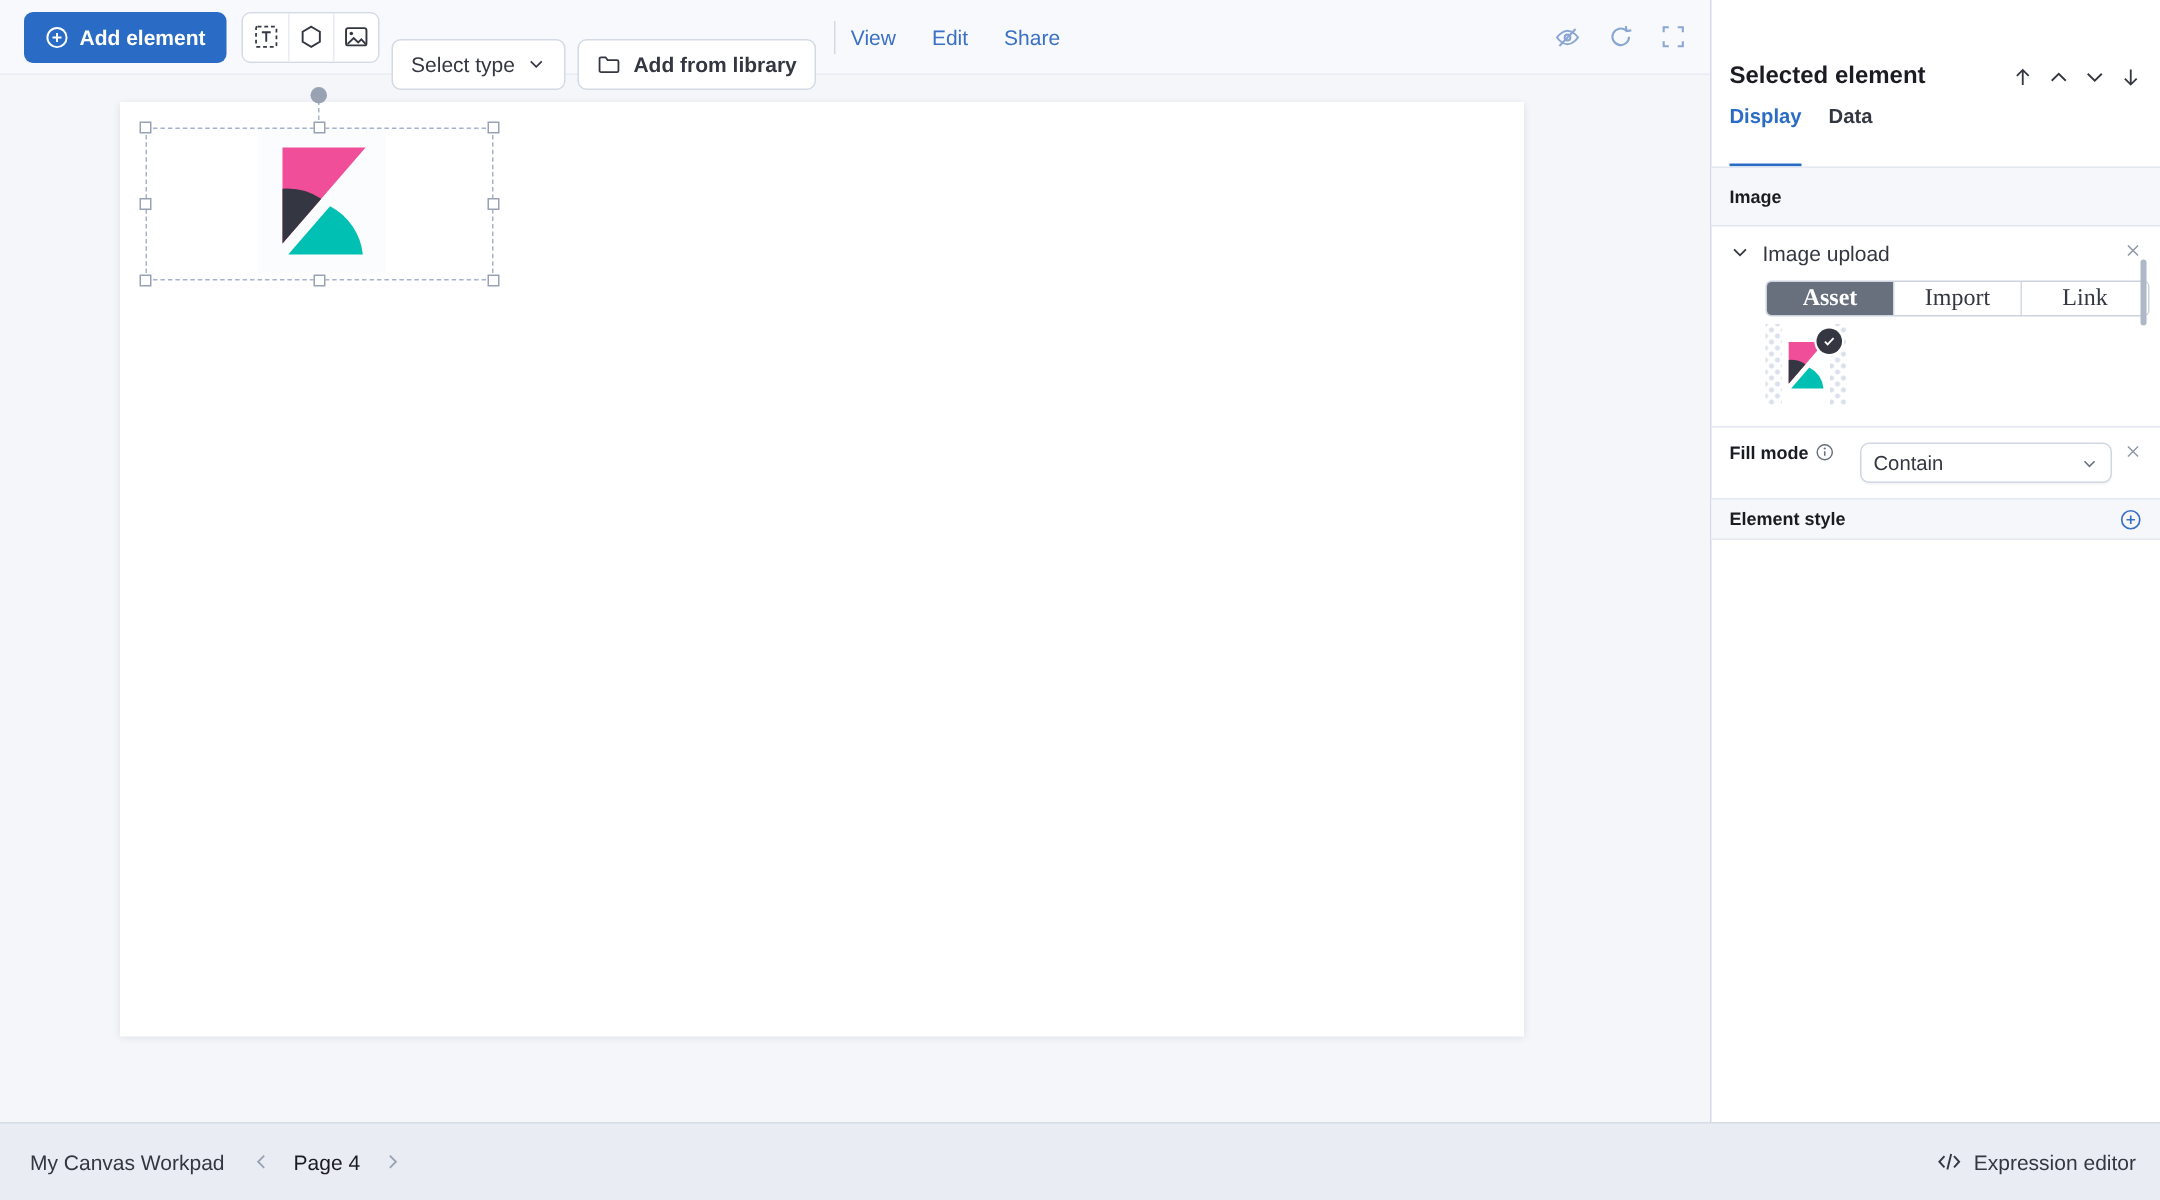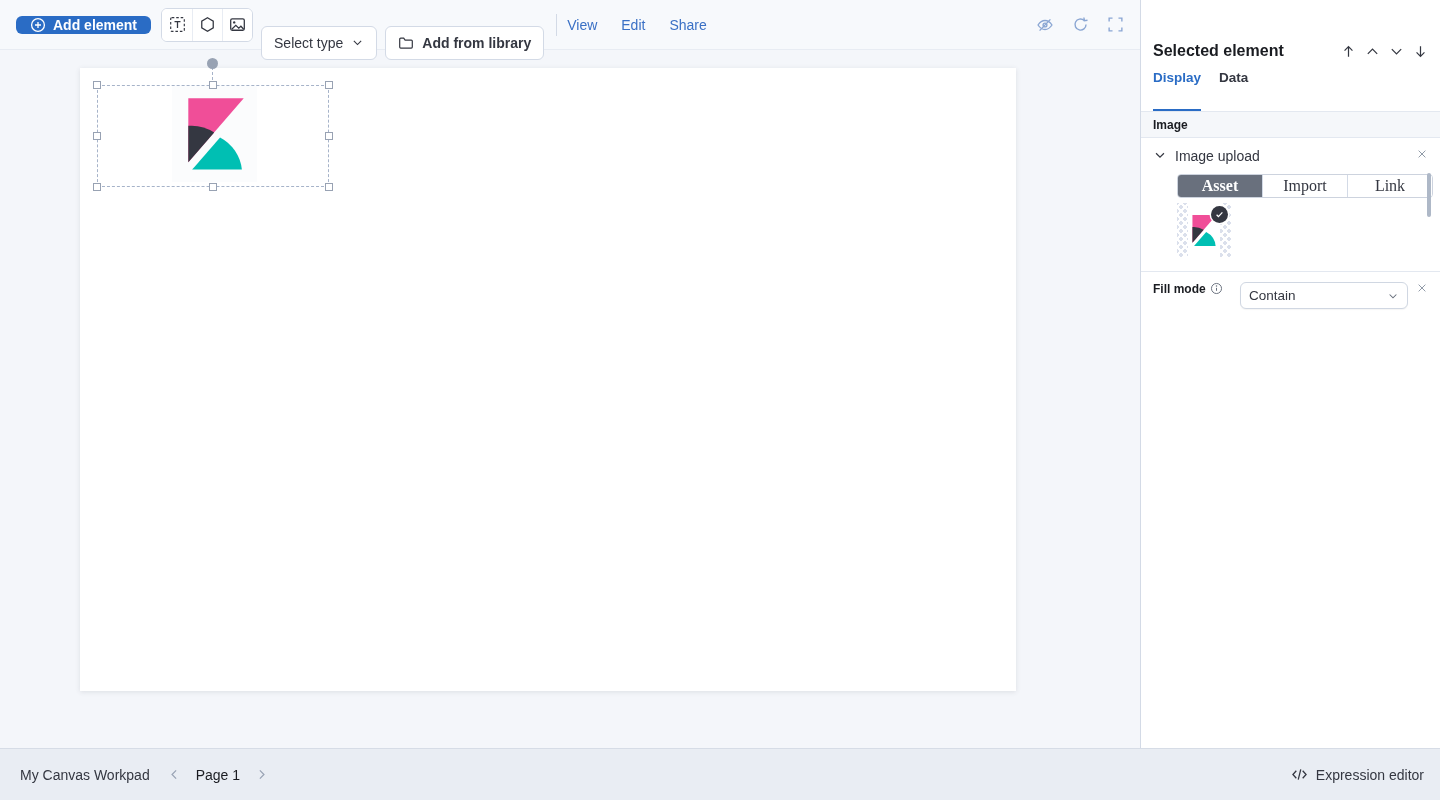--- a/index.html
+++ b/index.html
@@ -9,21 +9,21 @@
   .main-row { flex:1; display:flex; min-height:0; }
 
   
   .workspace { position:relative; width:1140px; background:#f4f6fa; overflow:hidden; }
   .toolbar {
     position:absolute; left:0; top:0; width:1140px; height:50px;
     background:#f7f9fc; border-bottom:1px solid #e8ecf3;
     display:flex; align-items:center; padding:0 16px;
   }
   .btn-primary {
-    height:18px; padding:0 14px; border:none; border-radius:6px;
+    height:34px; padding:0 14px; border:none; border-radius:6px;
     background:#2a6cc5; color:#fff; font-weight:bold; font-size:14px;
     display:inline-flex; align-items:center; gap:7px; cursor:pointer;
     font-family:inherit;
   }
   .icon-group {
     margin-left:10px; height:34px; background:#fff; border:1px solid #d3dae6;
     border-radius:6px; display:flex; align-items:stretch; overflow:hidden;
   }
   .icon-group .cell {
     width:30px; display:flex; align-items:center; justify-content:center; cursor:pointer; background:#fff; border:none;
@@ -66,21 +66,21 @@
   .sidebar { width:300px; background:#fff; border-left:1px solid #d3dae6; display:flex; flex-direction:column; position:relative; }
   .sb-header { display:flex; align-items:center; padding:12px 12px 10px 12px;margin-top:30px; }
   .sb-title { font-size:16px; font-weight:bold; color:#1a1c21; }
   .sb-arrows { margin-left:auto; display:flex; align-items:center; gap:9px; }
   .sb-arrows .tool-ic { cursor:pointer; display:flex; }
   .sb-tabs { display:flex; gap:18px; padding:0 12px; }
   .sb-tab { font-size:13.5px; font-weight:bold; padding-bottom:24px; cursor:pointer; color:#343741; border-bottom:2px solid transparent; }
   .sb-tab.active { color:#2a6cc5; border-bottom-color:#2a6cc5; }
   .section-band {
     background:#f5f7fa; border-top:1px solid #e3e8f0; border-bottom:1px solid #e3e8f0;
-    height:27px; display:flex; align-items:center; padding:0 12px;
+    height:40px; display:flex; align-items:center; padding:0 12px;
     font-size:12px; font-weight:bold; color:#1a1c21;
   }
   .accordion-row { display:flex; align-items:flex-start; gap:8px; padding:10px 12px 8px 12px; }
   .accordion-label { font-size:14px; color:#343741; }
   .accordion-row .x-btn { margin-left:auto; cursor:pointer; display:flex; }
   .upload-body { padding:2px 8px 14px 36px; position:relative; }
   .seg-group {
     height:24px; border:1px solid #cdd3de; border-radius:4px; overflow:hidden;
     display:flex; font-size:12px; width:256px;
   }
@@ -338,34 +338,43 @@
               </svg>
           </span>
         </div>
         <span class="x-btn">
           <svg width="12" height="12" viewBox="0 0 16 16">
               <path d="M3.5 3.5l9 9M12.5 3.5l-9 9" stroke="#8e98a6" stroke-width="1.3"></path>
             </svg>
         </span>
       </div>
 
+      <div class="section-band style-band">
+        <span>Element style</span>
+        <span class="plus-ic">
+          <svg width="15" height="15" viewBox="0 0 16 16">
+              <circle cx="8" cy="8" r="6.4" fill="none" stroke="#3a70c5" stroke-width="1.2"></circle>
+              <path d="M8 5v6M5 8h6" stroke="#3a70c5" stroke-width="1.2" fill="none"></path>
+            </svg>
+        </span>
+      </div>
 
       <div class="panel-scrollbar"></div>
     </div>
   </div>
 
   <div class="footer">
     <span class="wp-name">My Canvas Workpad</span>
     <div class="pager">
       <span class="pg-btn">
         <svg width="13" height="13" viewBox="0 0 16 16">
             <path d="M10 3L5 8l5 5" fill="none" stroke="#98a2b3" stroke-width="1.5"></path>
           </svg>
       </span>
-      <span class="pg-label">Page 1</span>
+      <span class="pg-label">Page 4</span>
       <span class="pg-btn">
         <svg width="13" height="13" viewBox="0 0 16 16">
             <path d="M6 3l5 5-5 5" fill="none" stroke="#98a2b3" stroke-width="1.5"></path>
           </svg>
       </span>
     </div>
     <div class="footer-right">
       <span>
         <svg width="17" height="17" viewBox="0 0 16 16">
             <path d="M5 4.5L1.8 8 5 11.5M11 4.5L14.2 8 11 11.5M9.2 3.2L6.8 12.8" fill="none" stroke="#343741" stroke-width="1.2"></path>

